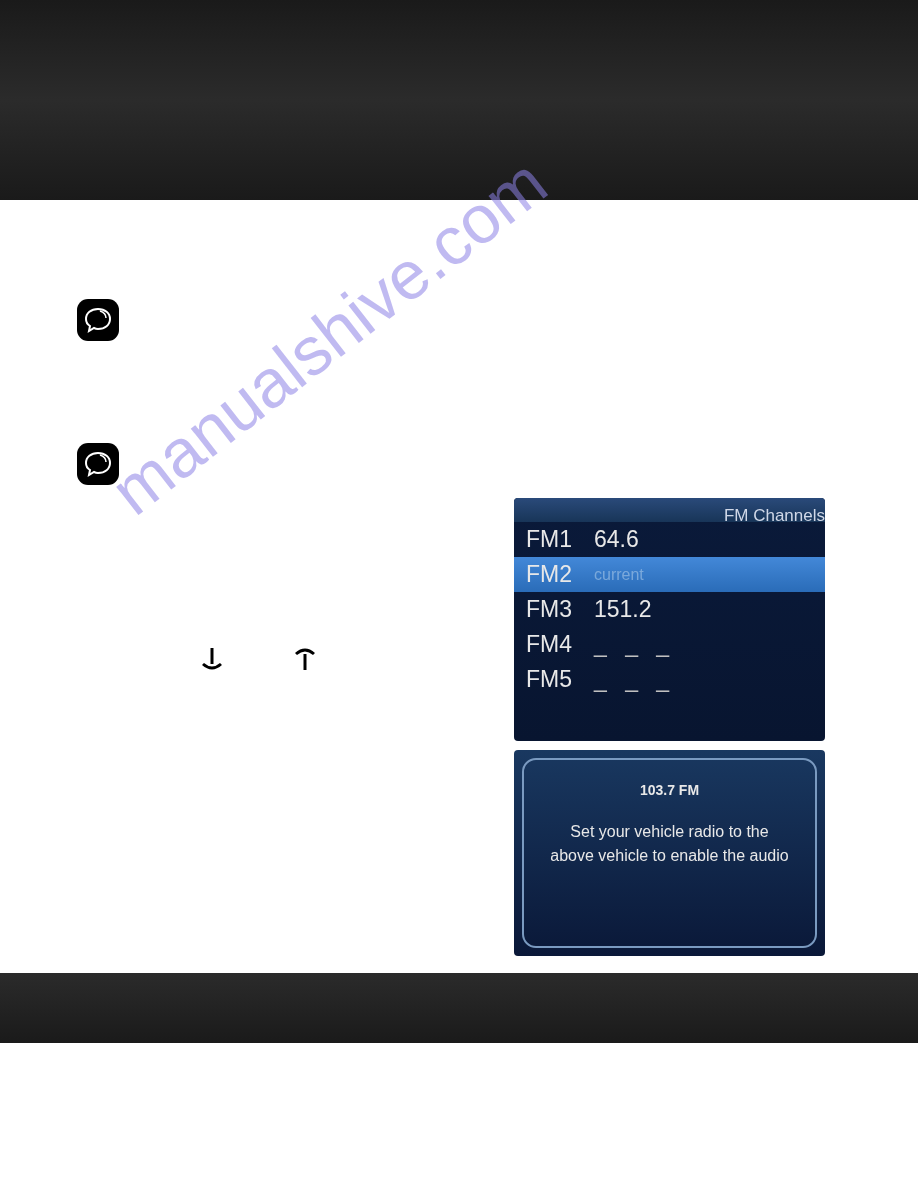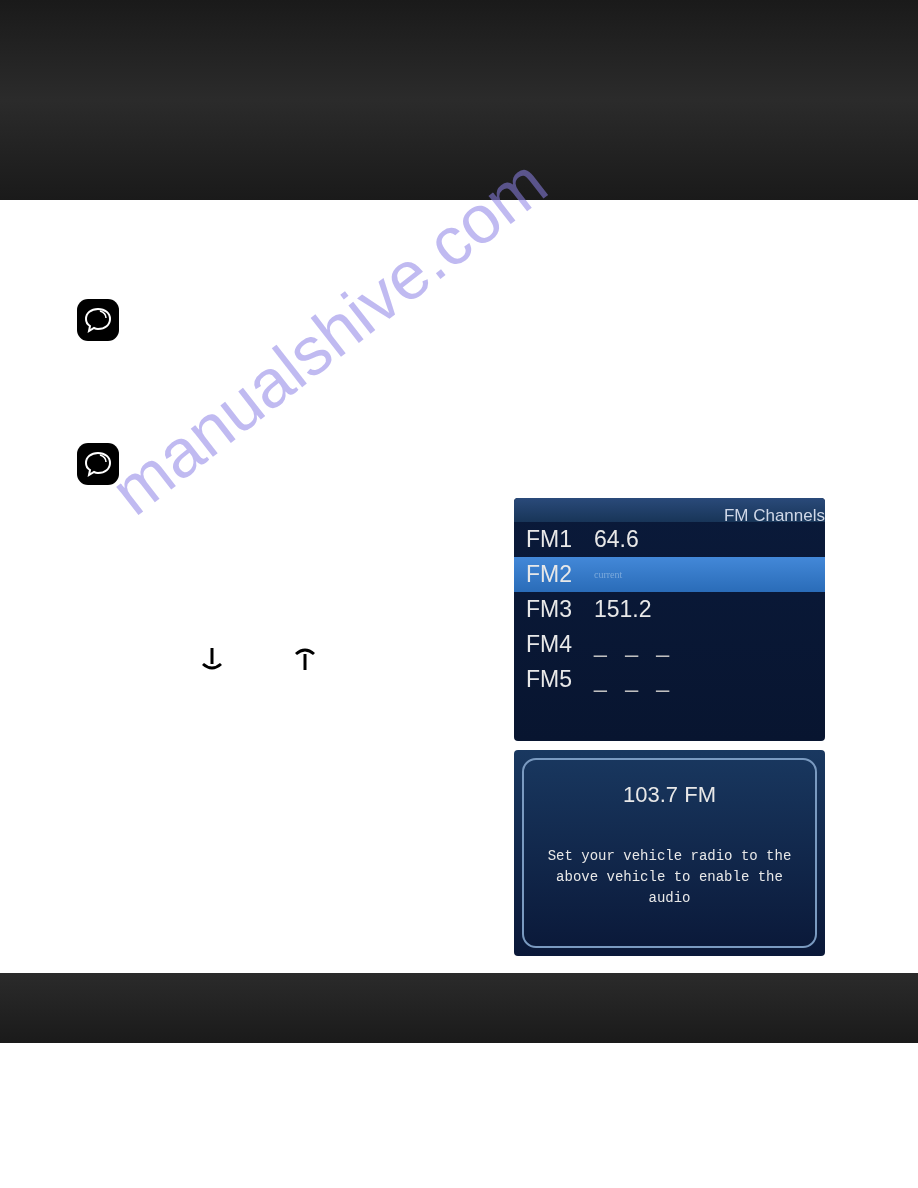--- a/index.html
+++ b/index.html
@@ -93,24 +93,23 @@
       background: linear-gradient(to bottom, #4388d8 0%, #2a6cb8 100%);
     }
     .fm-label {
       width: 68px;
     }
     .fm-value {
       flex: 1;
     }
     .fm-current {
       color: #a8c8e8;
-      font-size: 10px;
+      font-size: 16px;
       padding-right: 12px;
       opacity: 0.6;
-      font-family: Liberation Serif, serif;
     }
     .fm-dashes {
       letter-spacing: 6px;
       color: #c0c0c0;
     }
     .info-panel {
       position: absolute;
       top: 550px;
       left: 514px;
       width: 311px;
@@ -126,29 +125,28 @@
       border-radius: 14px;
       display: flex;
       flex-direction: column;
       align-items: center;
       justify-content: flex-start;
       padding-top: 22px;
       text-align: center;
       color: #e8e8e8;
     }
     .info-freq {
-      font-size: 22px;
-      font-weight: 400;
-      margin-bottom: 38px;
+      font-size: 14px;
+      font-weight: 700;
+      margin-bottom: 22px;
     }
     .info-text {
-      font-size: 14px;
+      font-size: 16px;
       line-height: 1.5;
       padding: 0 20px;
-      font-family: Liberation Mono, monospace;
     }
     .watermark {
       position: absolute;
       top: 260px;
       left: 120px;
       font-size: 68px;
       color: rgba(140, 130, 230, 0.55);
       transform: rotate(-38deg);
       transform-origin: left center;
       font-family: Arial, sans-serif;

